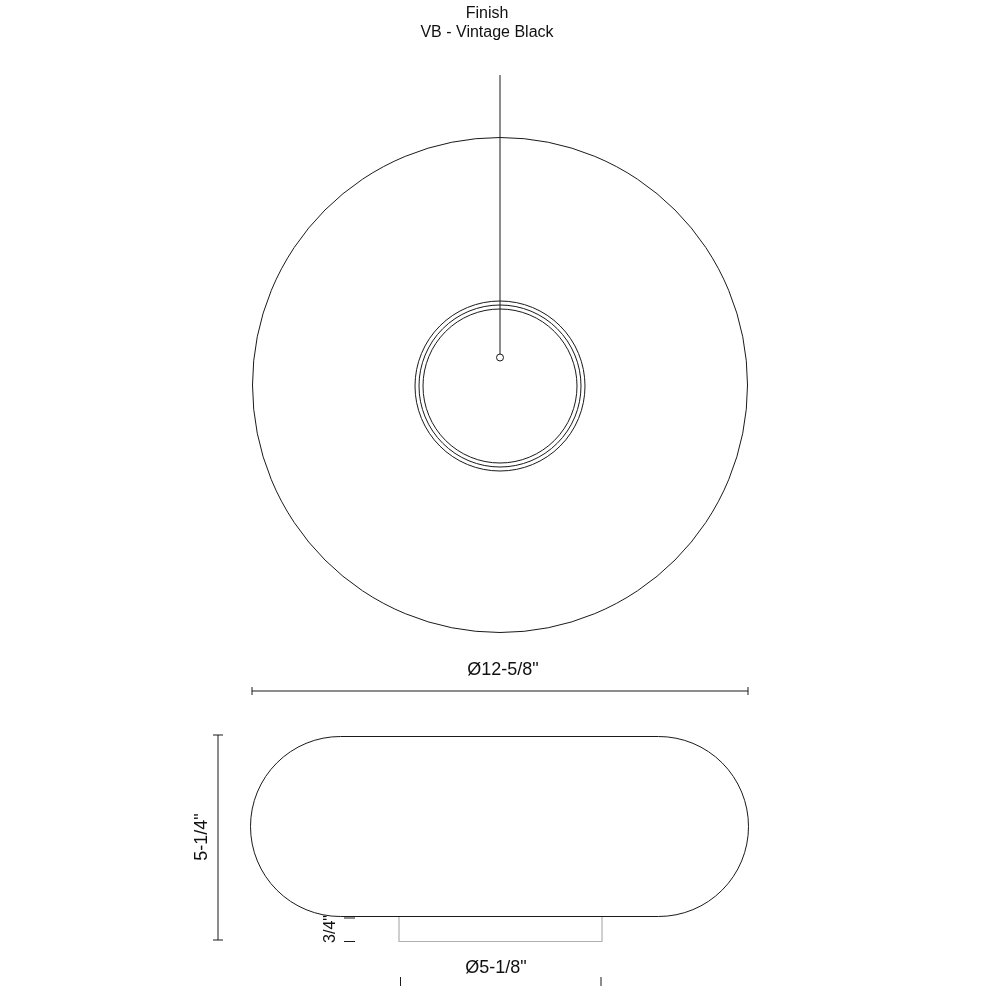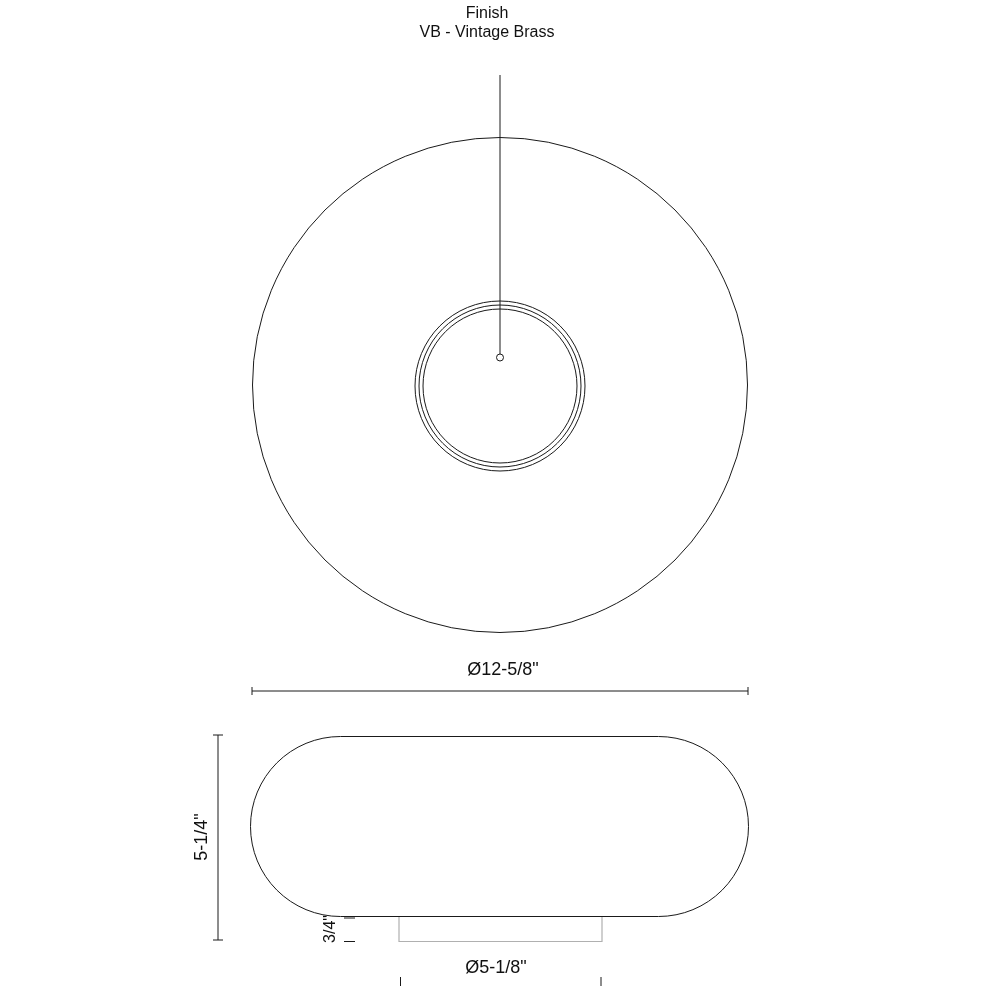--- a/index.html
+++ b/index.html
@@ -75,21 +75,21 @@
 
     <line x1="344" y1="918" x2="355" y2="918" stroke="#1a1a1a" stroke-width="1"></line>
     <line x1="344" y1="941.5" x2="355" y2="941.5" stroke="#1a1a1a" stroke-width="1"></line>
 
     <line x1="400.5" y1="977" x2="400.5" y2="986" stroke="#1a1a1a" stroke-width="1"></line>
     <line x1="601" y1="977" x2="601" y2="986" stroke="#1a1a1a" stroke-width="1"></line>
   </svg>
 
   <div class="callout">
     <div>Finish</div>
-    <div>VB - Vintage Brass</div>
+    <div>VB - Vintage Black</div>
   </div>
 
   <div class="dim-label" style="left:503px; top:669px;">Ø12-5/8"</div>
 
   <div class="dim-label rotated" style="left:201px; top:837px;">5-1/4"</div>
 
   <div class="dim-label rotated small" style="left:330px; top:929px;">3/4"</div>
 
   <div class="dim-label" style="left:496px; top:967px;">Ø5-1/8"</div>
 

